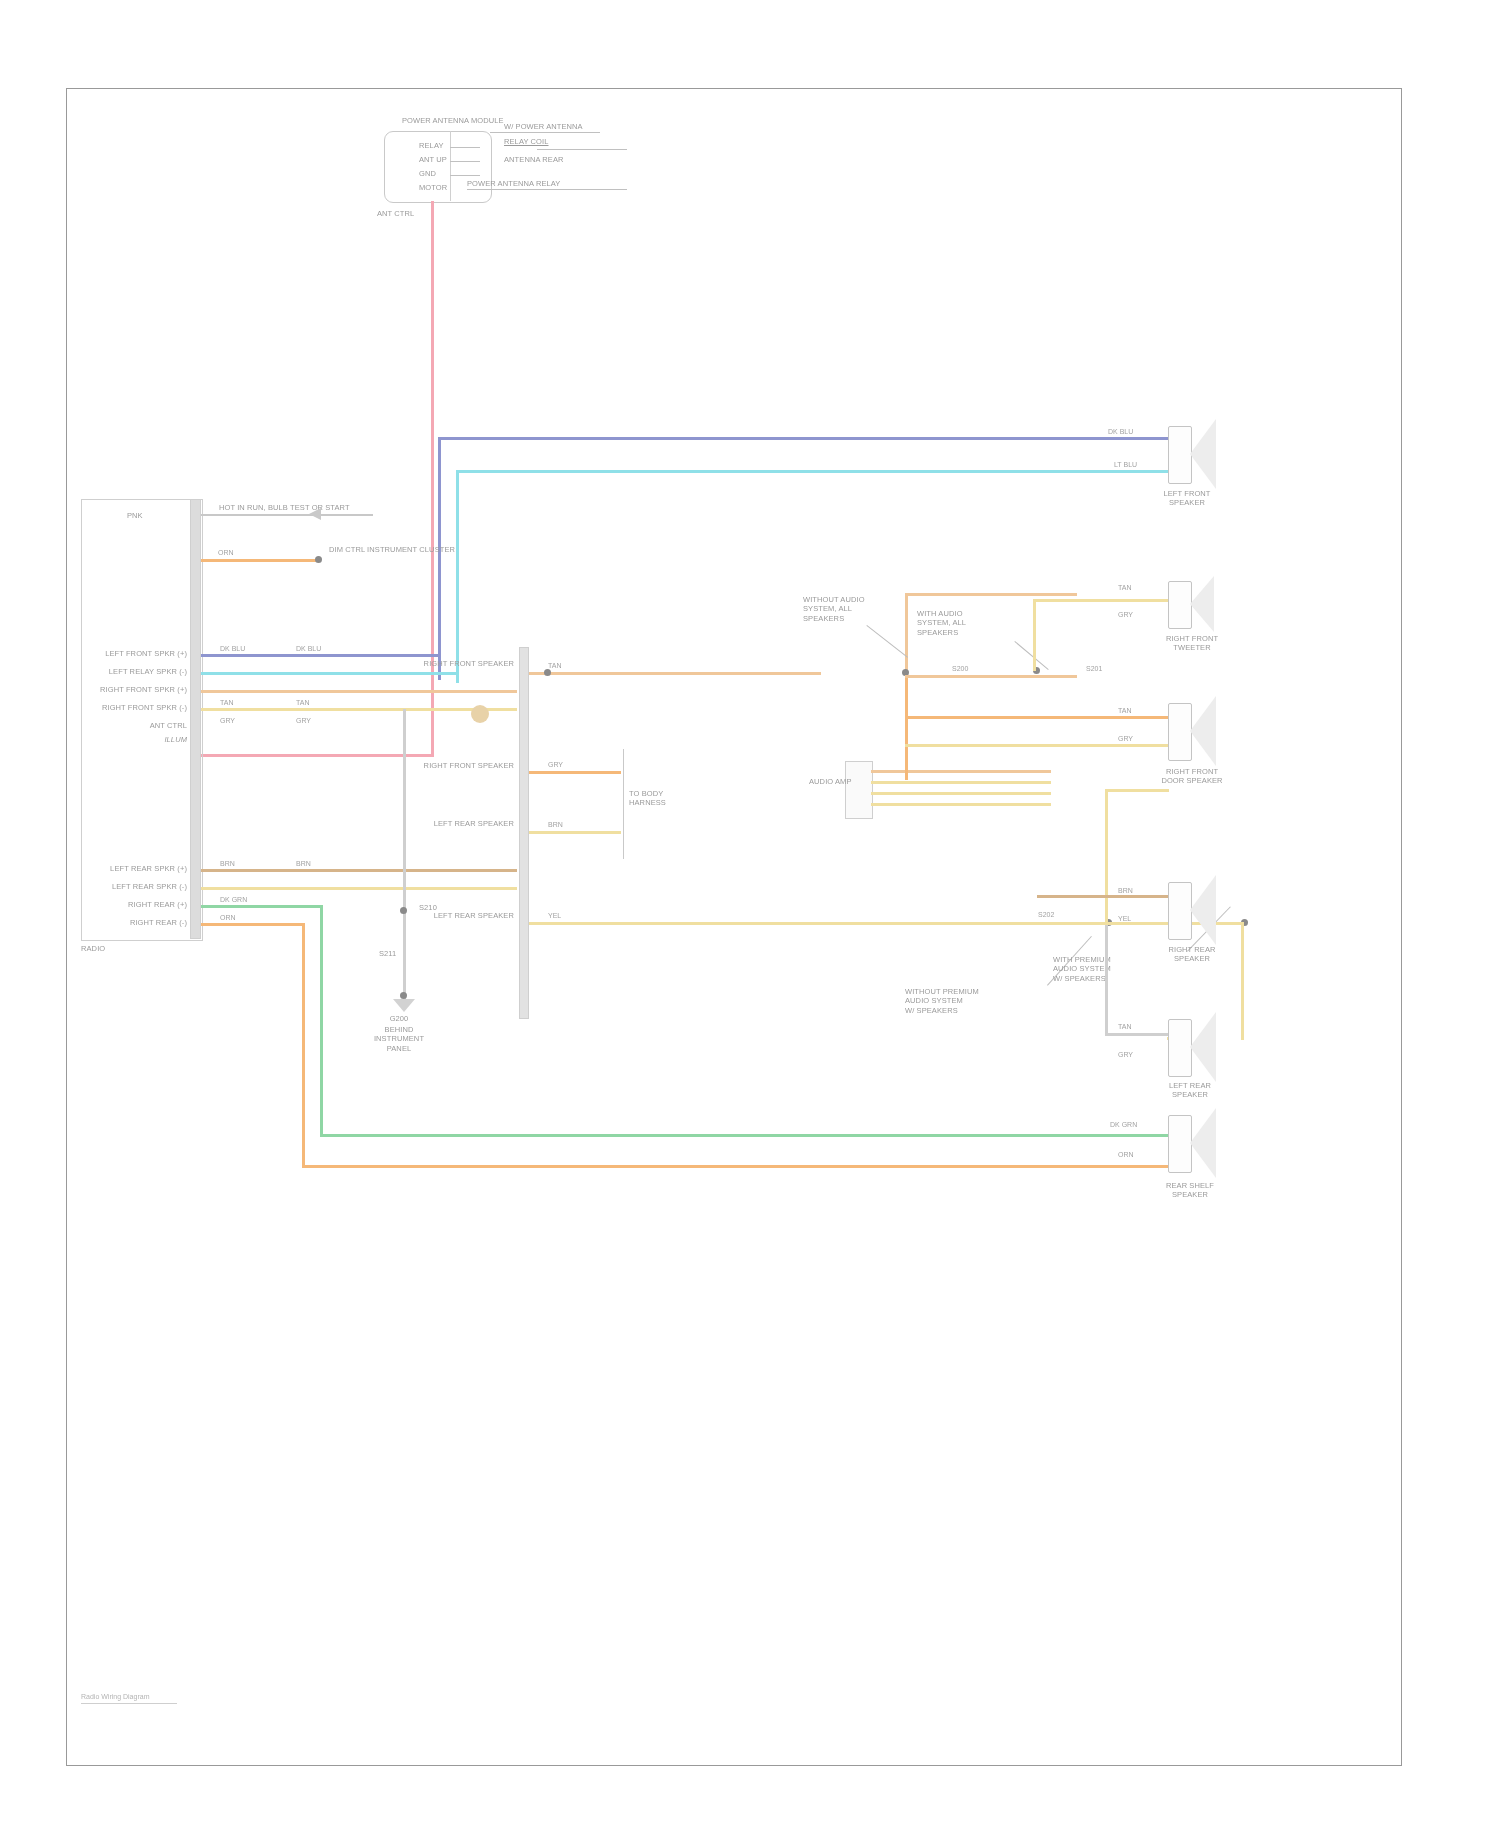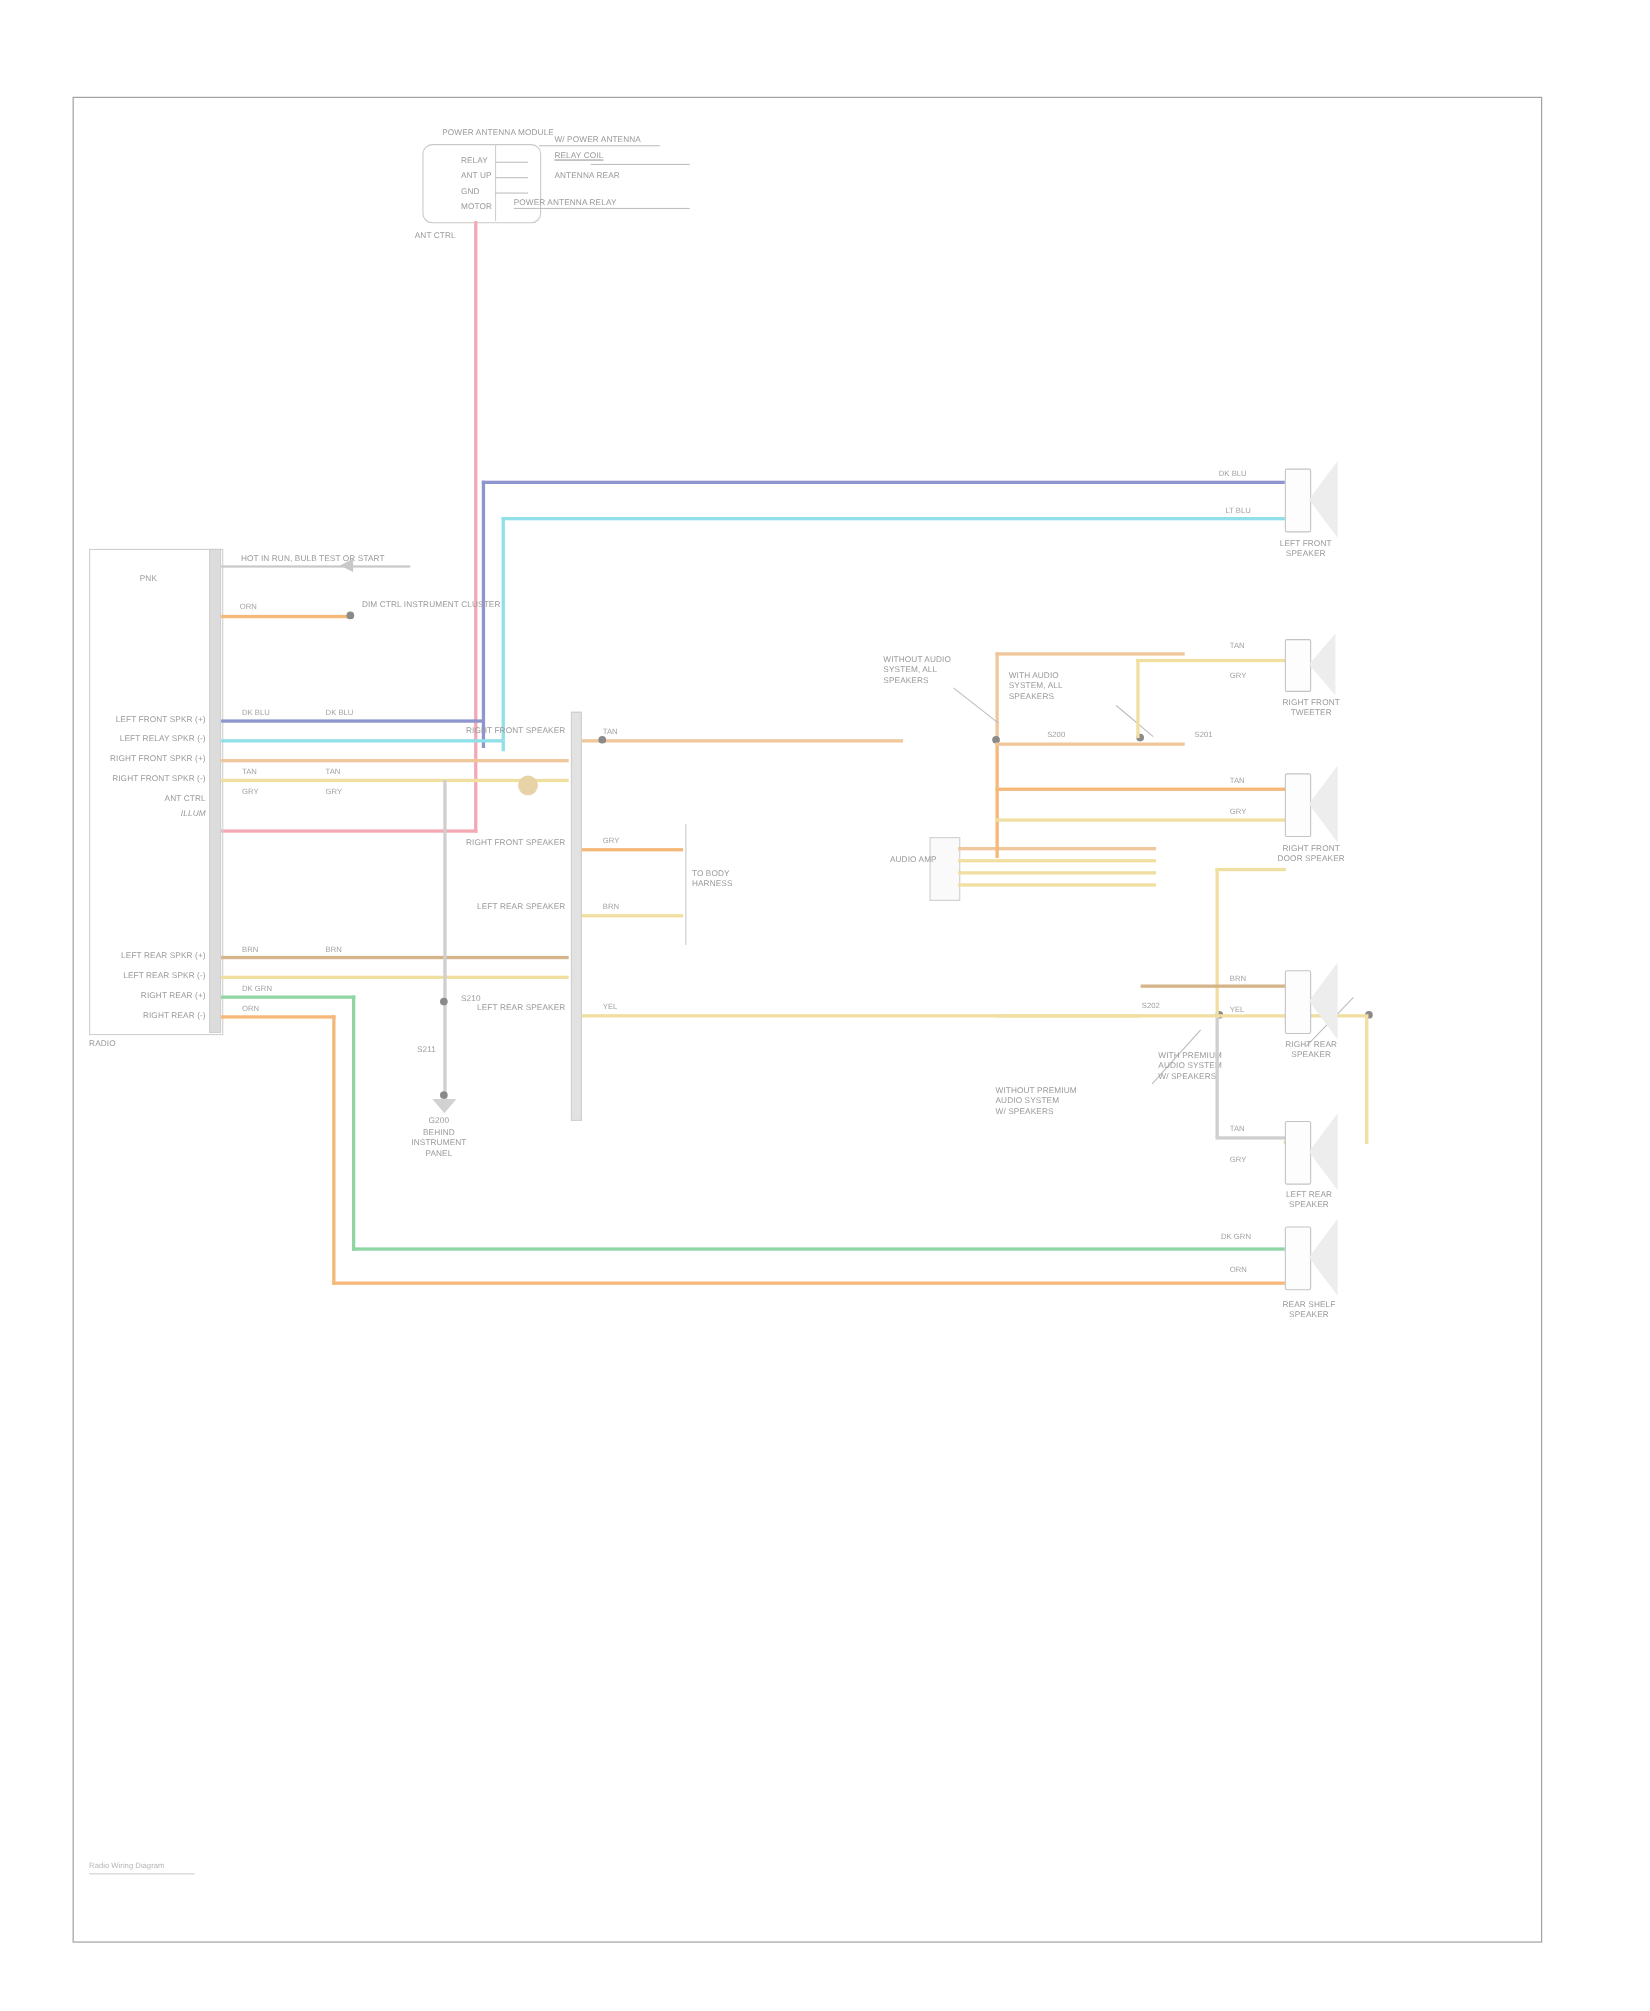--- a/index.html
+++ b/index.html
@@ -60,21 +60,21 @@
     <div class="wire v" style="left:371px;top:348px;height:243px;background:#8e95cf;"></div>
     <div class="wire h" style="left:371px;top:348px;width:730px;background:#8e95cf;"></div>
     <div class="wire v" style="left:389px;top:381px;height:213px;background:#8fe0e8;"></div>
     <div class="wire h" style="left:389px;top:381px;width:712px;background:#8fe0e8;"></div>
 
     <div class="conn-outline" style="left:14px;top:410px;width:120px;height:440px;"></div>
     <div class="bar" style="left:123px;top:410px;width:11px;height:440px;background:#dcdcdc;border:1px solid #cfcfcf;box-sizing:border-box;"></div>
     <div class="lbl" style="left:14px;top:855px;">RADIO</div>
 
     <div class="pin" style="left:134px;top:425px;width:172px;background:#c8c8c8;height:2px;"></div>
-    <div class="lbl" style="left:60px;top:432px;">PNK</div>
+    <div class="lbl" style="left:60px;top:422px;">PNK</div>
     <div class="lbl" style="left:152px;top:414px;">HOT IN RUN, BULB TEST OR START</div>
     <div style="position:absolute;left:242px;top:419px;width:0;height:0;border-top:6px solid transparent;border-bottom:6px solid transparent;border-right:12px solid #c9c9c9;"></div>
 
     <div class="wire h" style="left:134px;top:470px;width:116px;background:#f5b878;"></div>
     <div class="wlbl" style="left:150px;top:460px;">ORN</div>
     <div class="dot" style="left:248px;top:467px;"></div>
     <div class="lbl" style="left:262px;top:456px;" style2="">DIM CTRL
 INSTRUMENT
 CLUSTER</div>
 

